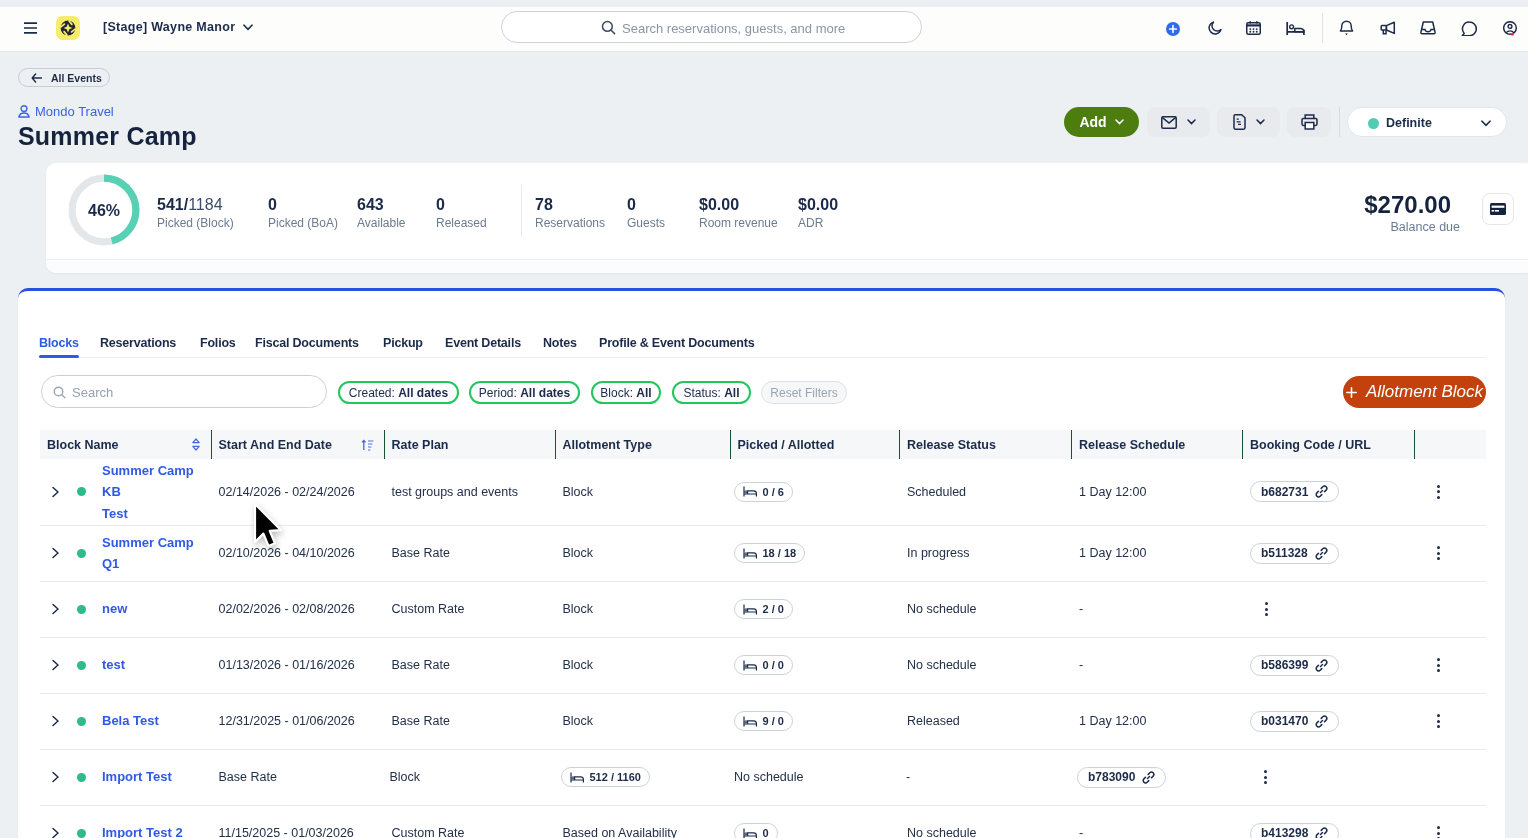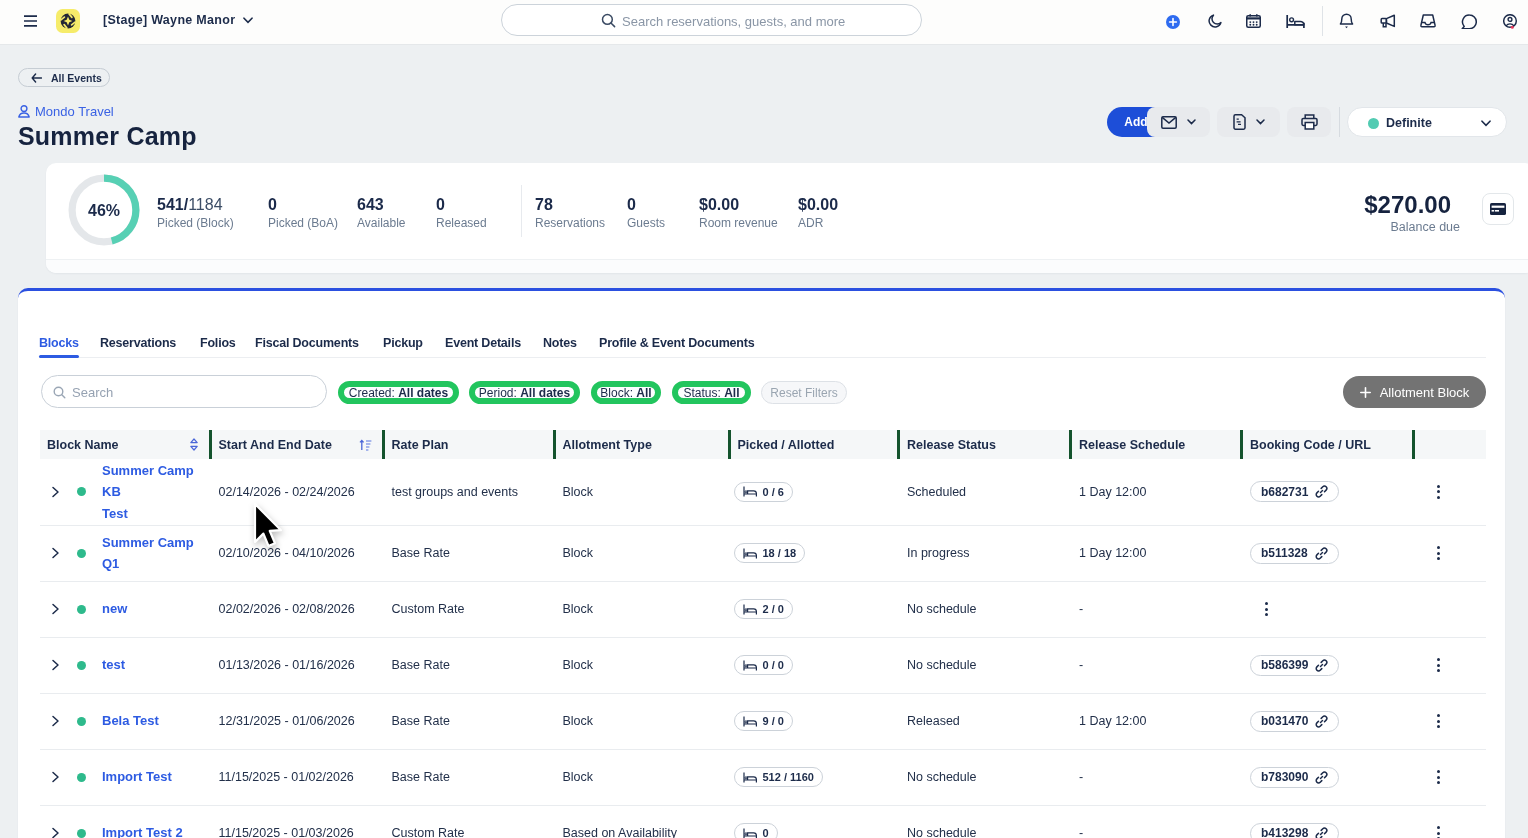--- a/index.html
+++ b/index.html
@@ -1,33 +1,33 @@
 <!DOCTYPE html>
 <html><head>
 <meta charset="utf-8">
 <style>
 * { margin:0; padding:0; box-sizing:border-box; }
 html,body { width:1528px; height:838px; overflow:hidden; }
 body { font-family:"Liberation Sans", sans-serif; background:#edf0f2; position:relative; color:#1c2b4a; }
 .abs { position:absolute; }
 
 
-#topbar { position:absolute; left:0; top:0; width:1528px; height:45px; background:#fdfdfc; border-bottom:1px solid #e5e8ea; z-index:5;text-align:right; }
+#topbar { position:absolute; left:0; top:7px; width:1528px; height:45px; background:#fdfdfc; border-bottom:1px solid #e5e8ea; z-index:5;text-align:right; }
 #brandname { position:absolute; left:103px; top:13px; font-size:12.5px; font-weight:bold; color:#1c2b4a; letter-spacing:.3px; }
 #topsearch { position:absolute; left:501px; top:4px; width:421px; height:32px; border:1px solid #ccd3da; border-radius:16px; background:#fff; }
 #topsearch .ph { position:absolute; left:120px; top:9px; font-size:13px; color:#8a96a6; }
 
 
 #allev { position:absolute; left:18px; top:68px; width:92px; height:19px; border:1px solid #c6cdd4; border-radius:10px; font-size:10.5px; font-weight:bold; color:#1c2b4a; display:flex; align-items:center; }
 #mondo { position:absolute; left:35px; top:104px; font-size:13px; color:#3a62e4; font-weight:500; }
 #title { position:absolute; left:18px; top:122px; font-size:25px; font-weight:bold; color:#16233f; letter-spacing:.2px; }
 
 
 .btn { position:absolute; top:107px; height:30px; border-radius:15px; display:flex; align-items:center; justify-content:center; }
-#addbtn { left:1107px; width:75px; background:#1d4ed8; color:#fff; font-size:12px; font-weight:bold; }
+#addbtn { left:1064px; width:75px; background:#4d7c0f; color:#fff; font-size:14px; font-weight:bold; }
 .graybtn { background:#e8eaed; border-radius:8px; }
 #mailbtn { left:1147px; width:63px; }
 #filebtn { left:1217px; width:63px; }
 #printbtn { left:1287px; width:44px; }
 #vline { position:absolute; left:1339px; top:107px; width:1px; height:30px; background:#d6dbe0; }
 #defbtn { left:1347px; width:160px; background:#fff; border:1px solid #e2e6ea; }
 #defbtn .dot { width:11px; height:11px; border-radius:50%; background:#52cbb2; }
 #defbtn span { font-size:12.5px; font-weight:bold; color:#1c2b4a; }
 
 
@@ -41,29 +41,29 @@
 #paybtn { position:absolute; left:1436px; top:30px; width:32px; height:32px; border:1px solid #e3e7ea; border-radius:8px; display:flex; align-items:center; justify-content:center; }
 
 
 #card { position:absolute; left:18px; top:288px; width:1487px; height:550px; background:#fff; border-radius:10px 10px 0 0; border-top:3px solid #2b50e0; box-shadow:0 1px 2px rgba(24,39,75,.05); }
 .tab { position:absolute; top:336px; font-size:12.5px; letter-spacing:-0.2px; font-weight:bold; color:#1c2b4a; }
 #tabline { position:absolute; left:39px; top:357px; width:1447px; height:1px; background:#eceef1; }
 #tabul { position:absolute; left:39px; top:355px; width:40px; height:3px; background:#2d5be2; border-radius:2px; }
 
 #csearch { position:absolute; left:41px; top:375px; width:286px; height:33px; border:1px solid #c9d0d8; border-radius:17px; background:#fff; }
 #csearch .ph { position:absolute; left:30px; top:9px; font-size:13px; color:#96a2b2; }
-.fpill { position:absolute; top:381px; height:23px; border:6px solid #22c55e; background:#fdfdff; border-radius:12px; font-size:12px; color:#1c2b4a; display:flex; align-items:center; justify-content:center; }
+.fpill { position:absolute; top:381px; height:23px; border:2px solid #22c55e; background:#fdfdff; border-radius:12px; font-size:12px; color:#1c2b4a; display:flex; align-items:center; justify-content:center; }
 #resetf { position:absolute; top:381px; height:23px; border:1px solid #dde1e6; background:#f6f7f9; border-radius:12px; font-size:12px; color:#9aa5b1; display:flex; align-items:center; justify-content:center; }
-#allot { position:absolute; left:1343px; top:376px; width:143px; height:32px; background:#737373; border-radius:16px; color:#fff; font-size:13px; font-weight:500; display:flex; align-items:center; justify-content:center; }
+#allot { position:absolute; left:1343px; top:376px; width:143px; height:32px; background:#c2410c; border-radius:16px; color:#fff; font-size:17px; font-weight:500; display:flex; align-items:center; justify-content:center;font-style:italic; }
 
 
 #tbl { position:absolute; left:40px; top:430px; width:1446px; }
 .trow { display:flex; }
 .th { background:#f5f7f8; height:29px; }
-.th .c { border-right:3px solid #14532d; font-weight:bold; font-size:12.5px; color:#1c2b4a; display:flex; align-items:center; padding-left:7px; }
+.th .c { border-right:1px solid #14532d; font-weight:bold; font-size:12.5px; color:#1c2b4a; display:flex; align-items:center; padding-left:7px; }
 .th .c:last-child { border-right:none; }
 .c { flex:none; }
 .w0{width:171.5px}.w1{width:173px}.w2{width:171px}.w3{width:175px}.w4{width:169.5px}.w5{width:172px}.w6{width:171px}.w7{width:172px}.w8{width:71px}
 .tr { border-bottom:1px solid #e9ecef; height:56px; }
 .tr .c { display:flex; align-items:center; font-size:12.5px; color:#22304a; padding-left:7px; }
 .tr .w4 { padding-left:3px; }
 .namec { gap:16px; }
 .link { color:#2d5be2; font-weight:bold; font-size:13px; line-height:21.5px; }
 .gdot { width:9px; height:9px; border-radius:50%; background:#2eba8c; flex:none; }
 .chev { flex:none; width:12px; height:12px; margin-left:2px; }
@@ -464,21 +464,20 @@
       </div>
     </div>
     <div class="trow tr">
       <div class="c w0 namec">
         <svg class="chev" viewBox="0 0 12 12">
           <path d="M4 1.5 9 6 4 10.5" fill="none" stroke="#1c2b4a" stroke-width="1.5" stroke-linecap="round" stroke-linejoin="round"></path>
         </svg>
         <span class="gdot"></span>
         <span class="link">Import Test</span>
       </div>
-      <div class="c w1">11/15/2025 - 01/02/2026</div>
       <div class="c w2">Base Rate</div>
       <div class="c w3">Block</div>
       <div class="c w4">
         <span class="bpill"><svg width="14" height="11" viewBox="0 0 14 11">
             <path d="M1 .5v10M1 8h12.4v2.5" fill="none" stroke="#1c2b4a" stroke-width="1.2"></path>
             <path d="M4.6 8V4.8h6a2.8 2.8 0 0 1 2.8 2.8V8" fill="none" stroke="#1c2b4a" stroke-width="1.2"></path>
             <circle cx="3" cy="5.9" r="1.1" fill="none" stroke="#1c2b4a" stroke-width="1"></circle>
           </svg>512 / 1160</span>
       </div>
       <div class="c w5">No schedule</div>

